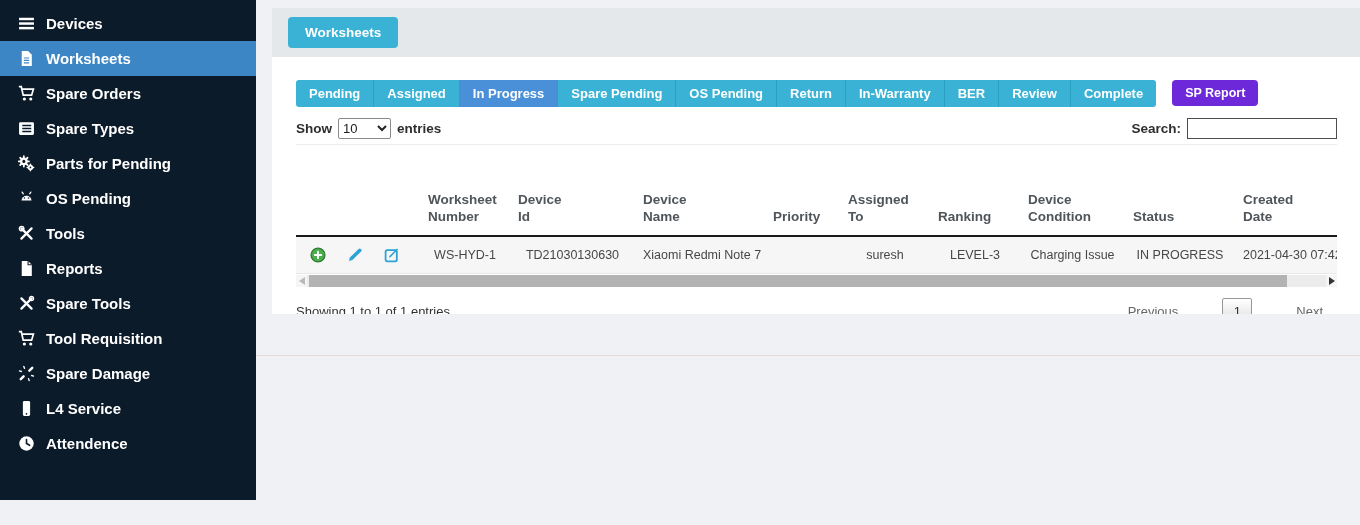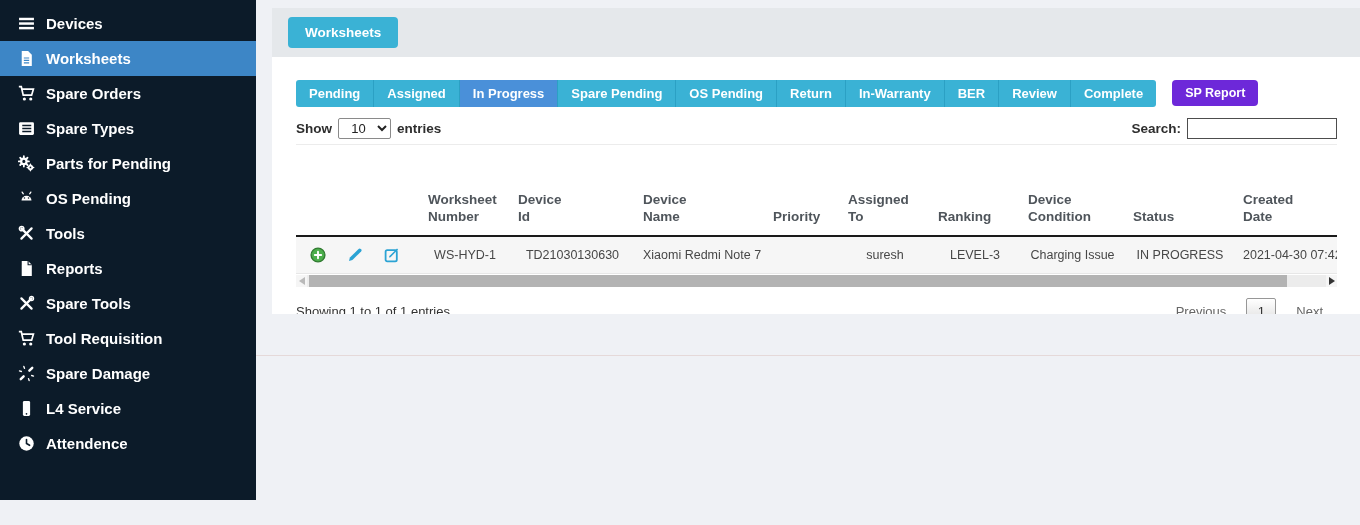--- a/index.html
+++ b/index.html
@@ -52,21 +52,21 @@
     font-family:inherit; font-size:12.5px; font-weight:600; padding:6px 13px; cursor:pointer;
   }
   
   .controls-row {
     margin-top:11px; display:flex; justify-content:space-between; align-items:center;
     font-size:13.5px; font-weight:700; color:#2e2e2e;
   }
   .show-group, .search-group { display:flex; align-items:center; gap:6px; }
   .entries-select {
     font-family:inherit; font-size:13px; height:21px; width:53px;
-    border:1px solid #8a8a8a; border-radius:2px; background:#fff; color:#222;text-align:center;
+    border:1px solid #8a8a8a; border-radius:2px; background:#fff; color:#222;
   }
   .search-input {
     width:150px; height:21px; border:1px solid #4d4d4d; background:#fff;
     font-family:inherit; font-size:13px; padding:0 4px; outline:none;
   }
   
   .table-wrap { margin-top:5px; width:100%; overflow:hidden; border-top:1px solid #ececec; }
   table.grid { border-collapse:collapse; table-layout:fixed; width:1059px; }
   .grid th {
     font-size:13.5px; font-weight:700; color:#4f555b; text-align:left;
@@ -83,21 +83,21 @@
   .actions-cell .row-icons { display:flex; align-items:center; gap:21px; }
   .row-icon { width:16px; height:16px; display:block; cursor:pointer; }
   
   .hscroll { display:flex; align-items:stretch; height:12px; margin-top:1px; }
   .hscroll .arrow { width:11px; display:flex; align-items:center; justify-content:center; background:#f5f5f5; }
   .hscroll .track { flex:1; background:#ececec; position:relative; }
   .hscroll .thumb { position:absolute; left:2px; top:0; height:100%; width:96%; background:#b3b3b3; }
   
   .footer-row { margin-top:11px; display:flex; justify-content:space-between; align-items:center; }
   .info-text { font-size:13px; color:#333; }
-  .paginate { display:flex; align-items:center; }
+  .paginate { display:flex; align-items:center;gap:24px; }
   .page-btn {
     font-size:13px; color:#666; padding:6px 14px; cursor:pointer; background:transparent; border:none;
     font-family:inherit;
   }
   .page-num {
     width:30px; height:27px; display:flex; align-items:center; justify-content:center;
     border:1px solid #979797; border-radius:2px; font-size:13px; color:#333;
     background:linear-gradient(to bottom,#ffffff 0%,#dcdcdc 100%); cursor:pointer;
     margin:0 6px;
   }

